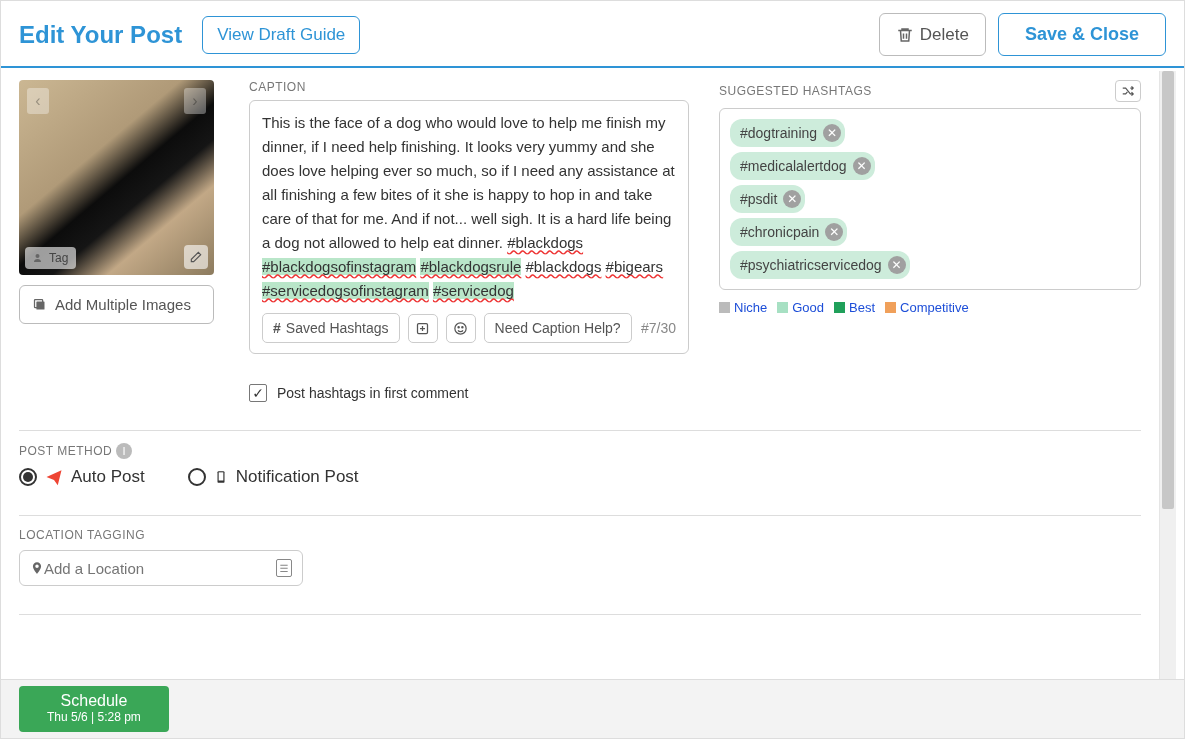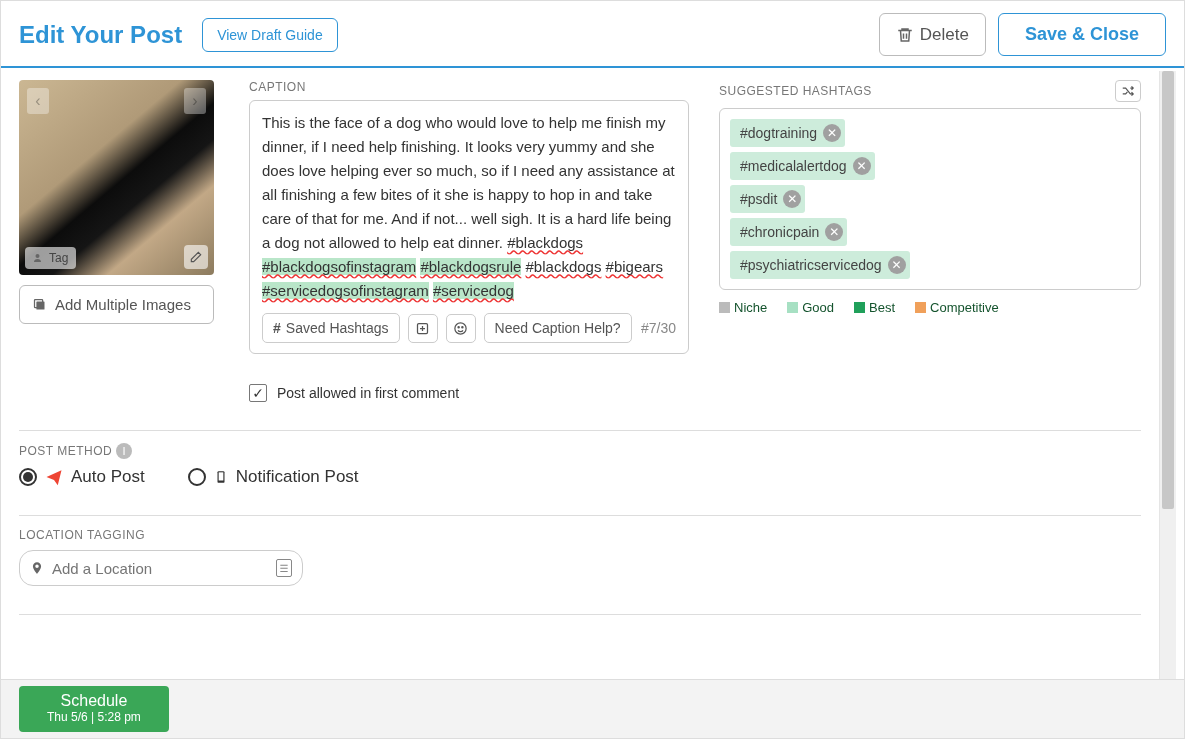--- a/index.html
+++ b/index.html
@@ -1,20 +1,20 @@
 <!DOCTYPE html>
 <html><head>
 <meta charset="utf-8">
 <style>
   * { box-sizing: border-box; margin: 0; padding: 0; }
   body { font-family: Arial, Helvetica, sans-serif; background: #fff; color: #333; font-size: 14px; }
   .window { width: 1185px; height: 739px; border: 1px solid #ddd; display: flex; flex-direction: column; position: relative; }
   .header { display: flex; align-items: center; padding: 12px 18px 10px; border-bottom: 2px solid #2e94d6; }
   .header h1 { color: #2e94d6; font-size: 24px; font-weight: bold; margin-right: 20px; }
-  .btn { display: inline-flex; align-items: center; gap: 6px; padding: 8px 14px; border-radius: 6px; background: #fff; font-size: 14px; cursor: pointer; border: 1px solid #ccc; }
+  .btn { display: inline-flex; align-items: center; gap: 6px; padding: 8px 14px; border-radius: 6px; background: #fff; font-size: 17px; cursor: pointer; border: 1px solid #ccc; }
   .btn.blue-outline { color: #2e94d6; border: 1.5px solid #2e94d6; font-weight: 500; }
   .btn.save { color: #2e94d6; border: 1.5px solid #2e94d6; font-size: 18px; font-weight: 600; padding: 10px 26px; }
   .btn.delete { color: #555; border: 1.5px solid #bbb; font-size: 17px; padding: 10px 16px; }
   .header-spacer { flex: 1; }
   .header-actions { display: flex; gap: 12px; }
   .scroll-area { flex: 1; position: relative; overflow: hidden; }
   .content { position: absolute; inset: 0 25px 0 0; overflow-y: auto; padding: 12px 18px 100px; }
   .scrollbar-track { position: absolute; right: 8px; top: 3px; bottom: 3px; width: 17px; background: #f0f0f0; border-left: 1px solid #e5e5e5; }
   .scrollbar-thumb { position: absolute; left: 2px; right: 2px; top: 0; height: 66%; background: #c7c7c7; border-radius: 2px; }
   .top-row { display: flex; gap: 30px; align-items: flex-start; }
@@ -34,39 +34,39 @@
   .caption-text .hl { background: #b9e6c9; }
   .caption-toolbar { display: flex; align-items: center; gap: 8px; margin-top: 10px; }
   .tb-btn { display: inline-flex; align-items: center; gap: 5px; padding: 6px 10px; border: 1px solid #ccc; border-radius: 5px; font-size: 14px; color: #555; cursor: pointer; background:#fff; }
   .tb-icon { width: 30px; justify-content: center; padding: 6px 0; }
   .counter { margin-left: auto; color: #888; font-size: 14px; }
   .hashtag-col { flex: 1; min-width: 230px; }
   .hashtag-head { display: flex; align-items: center; justify-content: space-between; margin-bottom: 6px; }
   .shuffle { width: 26px; height: 22px; border: 1px solid #ccc; border-radius: 4px; display:flex;align-items:center;justify-content:center;color:#555;cursor:pointer; background:#fff; }
   .hashtag-box { border: 1px solid #ccc; border-radius: 6px; padding: 10px; }
   .chip-list { display: flex; flex-direction: column; gap: 5px; align-items: flex-start; }
-  .chip { display: inline-flex; align-items: center; background: #cdecdb; color: #444; padding: 5px 4px 5px 10px; border-radius: 3px; font-size: 14px; gap: 6px; }
+  .chip { display: inline-flex; align-items: center; background: #cdecdb; color: #444; padding: 5px 4px 5px 10px; border-radius: 12px; font-size: 14px; gap: 6px; }
   .chip .x { width: 18px; height: 18px; border-radius: 50%; background: #a0a0a0; color: #fff; display: inline-flex; align-items: center; justify-content: center; font-size: 12px; cursor: pointer; }
-  .legend { display: flex; gap: 20px; margin-top: 10px; font-size: 13px; color: #14532d; flex-wrap: wrap; }
+  .legend { display: flex; gap: 10px; margin-top: 10px; font-size: 13px; color: #1d4ed8; flex-wrap: wrap; }
   .legend span::before { content:""; display:inline-block; width:11px; height:11px; margin-right:4px; vertical-align: -1px; }
   .leg-niche::before { background:#bbb; }
   .leg-good::before { background:#a7e0c3; }
   .leg-best::before { background:#20a05a; }
   .leg-comp::before { background:#f0a05a; }
   .checkbox-row { display: flex; align-items: center; gap: 10px; margin-top: 30px; margin-left: 230px; }
   .checkbox { width: 18px; height: 18px; border: 1.5px solid #777; border-radius: 2px; display: inline-flex; align-items:center; justify-content:center; font-size:14px; color:#333; cursor:pointer; }
   .hr { border: 0; border-top: 1px solid #ddd; margin: 28px 0 12px; }
   .post-method-row { display:flex; align-items:center; gap:43px; }
   .radio-opt { display:flex; align-items:center; gap:8px; font-size:17px; color:#333; cursor:pointer; }
   .radio { width:18px; height:18px; border:2px solid #333; border-radius:50%; display:inline-flex; align-items:center; justify-content:center; }
   .radio.checked::after { content:""; width:10px; height:10px; background:#333; border-radius:50%; }
   .plane { color:#e43; font-size:17px; }
   .phone { font-size:17px; }
   .info { width:16px; height:16px; border-radius:50%; background:#bbb; color:#fff; display:inline-flex; align-items:center; justify-content:center; font-size:11px; margin-left:4px; }
-  .location-input { display:flex; align-items:center; width:284px; border:1px solid #ccc; border-radius:14px; padding:8px 10px; gap:8px; color:#888; }
+  .location-input { display:flex; align-items:center; width:284px; border:1px solid #ccc; border-radius:6px; padding:8px 10px; color:#888; }
   .location-input input { border:0; outline:0; flex:1; font-size:15px; color:#333; }
   .loc-right { margin-left:auto; width:16px;height:18px;border:1px solid #888;border-radius:2px;display:flex;align-items:center;justify-content:center;font-size:10px;color:#888; }
   .footer { position: absolute; left:0; right:0; bottom:0; background:#f3f3f3; border-top:1px solid #ddd; padding:6px 18px; display:flex; }
   .schedule-btn { background:#3aa757; color:#fff; border:0; border-radius:4px; padding:6px 28px 8px; cursor:pointer; text-align:center; }
   .schedule-btn .t1 { font-size:16px; line-height:1.1; }
   .schedule-btn .t2 { font-size:12px; }
   svg { display:block; }
 </style>
 </head>
 <body>
@@ -196,21 +196,21 @@
             <span class="leg-good">Good</span>
             <span class="leg-best">Best</span>
             <span class="leg-comp">Competitive</span>
           </div>
         </div>
 
       </div>
 
       <div class="checkbox-row">
         <span class="checkbox">✓</span>
-        <span>Post allowed in first comment</span>
+        <span>Post hashtags in first comment</span>
       </div>
 
       <hr class="hr">
 
       <div class="section-label" style="display:flex;align-items:center;">
         <span>POST METHOD</span>
         <span class="info">i</span>
       </div>
       <div class="post-method-row" style="margin-top:8px;">
         <label class="radio-opt">

